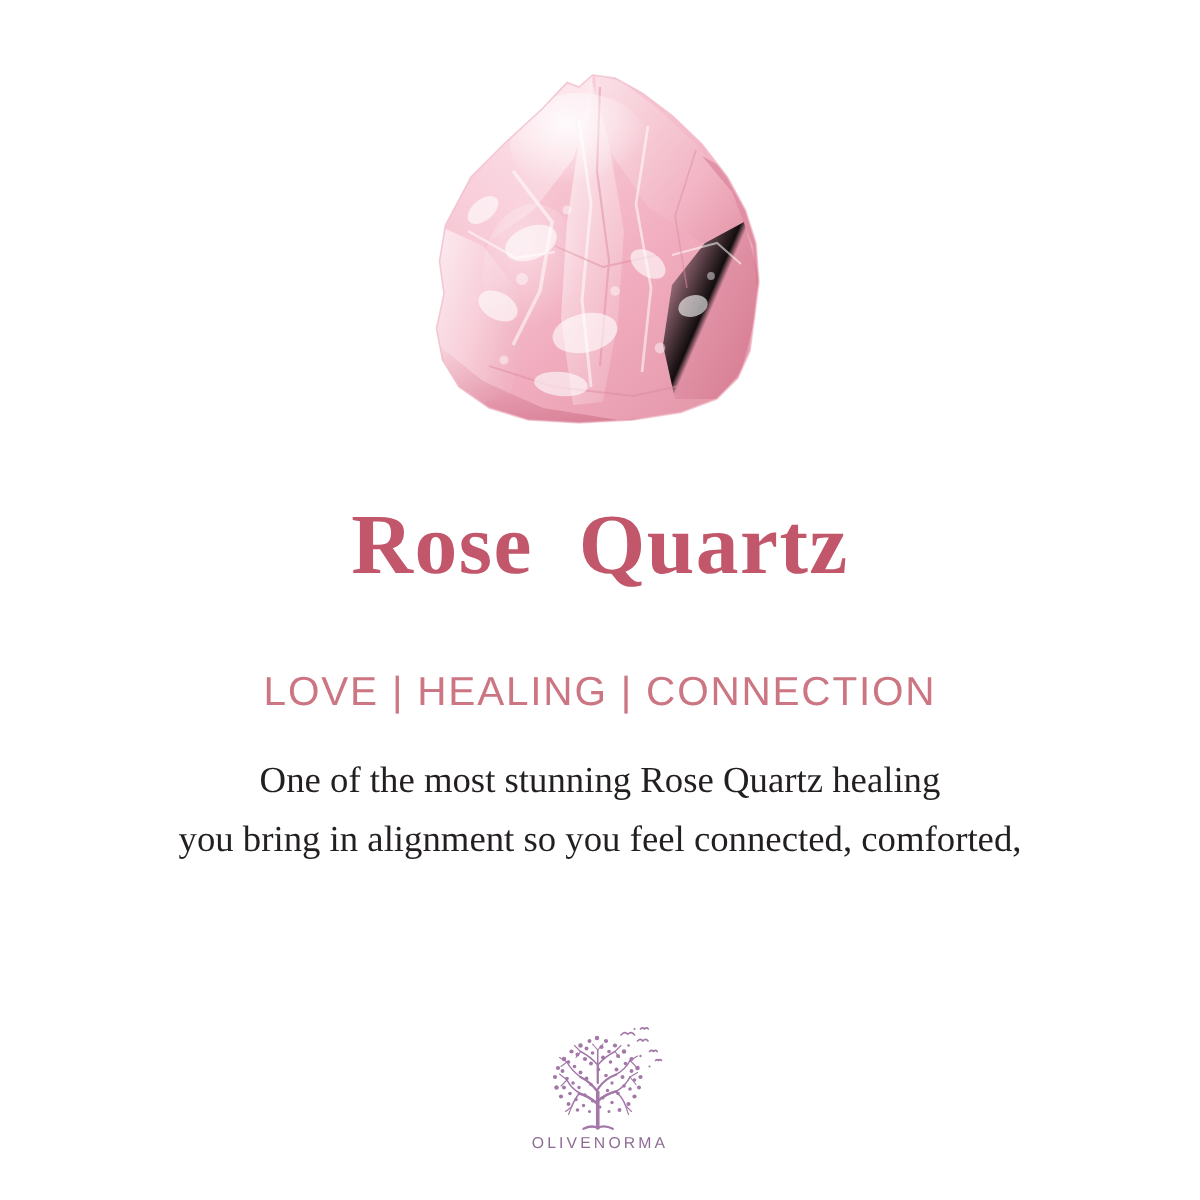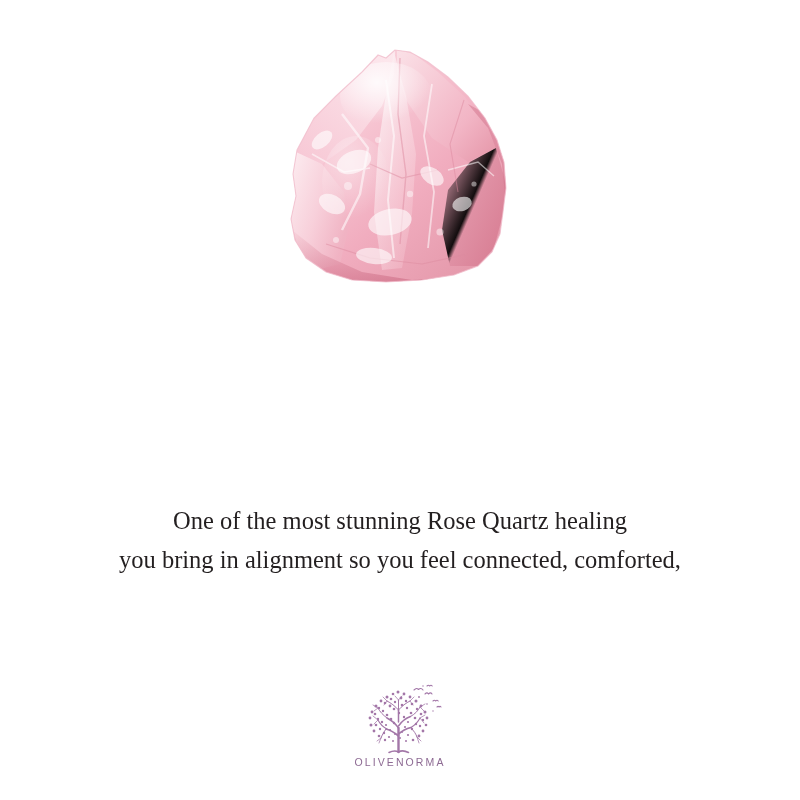--- a/index.html
+++ b/index.html
@@ -228,21 +228,23 @@
       </g>
 
       <path d="M113 6 L104 14 L96 11 L80 28 L54 52 L32 74 L15 106
                L11 130 L14 152 L9 175 L13 196 L24 214 L44 228 L70 236
                L104 238 L140 236 L172 231 L196 222 L210 208 L218 190
                L221 168 L224 144 L222 118 L215 96 L203 74 L186 52
                L166 33 L146 18 L128 8 Z" fill="none" stroke="#f0bccb" stroke-width="1.1" opacity="0.75"></path>
     </svg>
   </div>
 
-
+  <div id="title">Rose  Quartz</div>
+
+  <div id="subtitle">LOVE | HEALING | CONNECTION</div>
 
   <div id="body-copy">
     <span class="line">One of the most stunning Rose Quartz healing</span>
     <span class="line">you bring in alignment so you feel connected, comforted,</span>
   </div>
 
   <div id="logo">
     <svg id="logo-mark" viewBox="0 0 86 70" xmlns="http://www.w3.org/2000/svg">
       <g stroke="#a377a8" fill="none" stroke-linecap="round">
 

